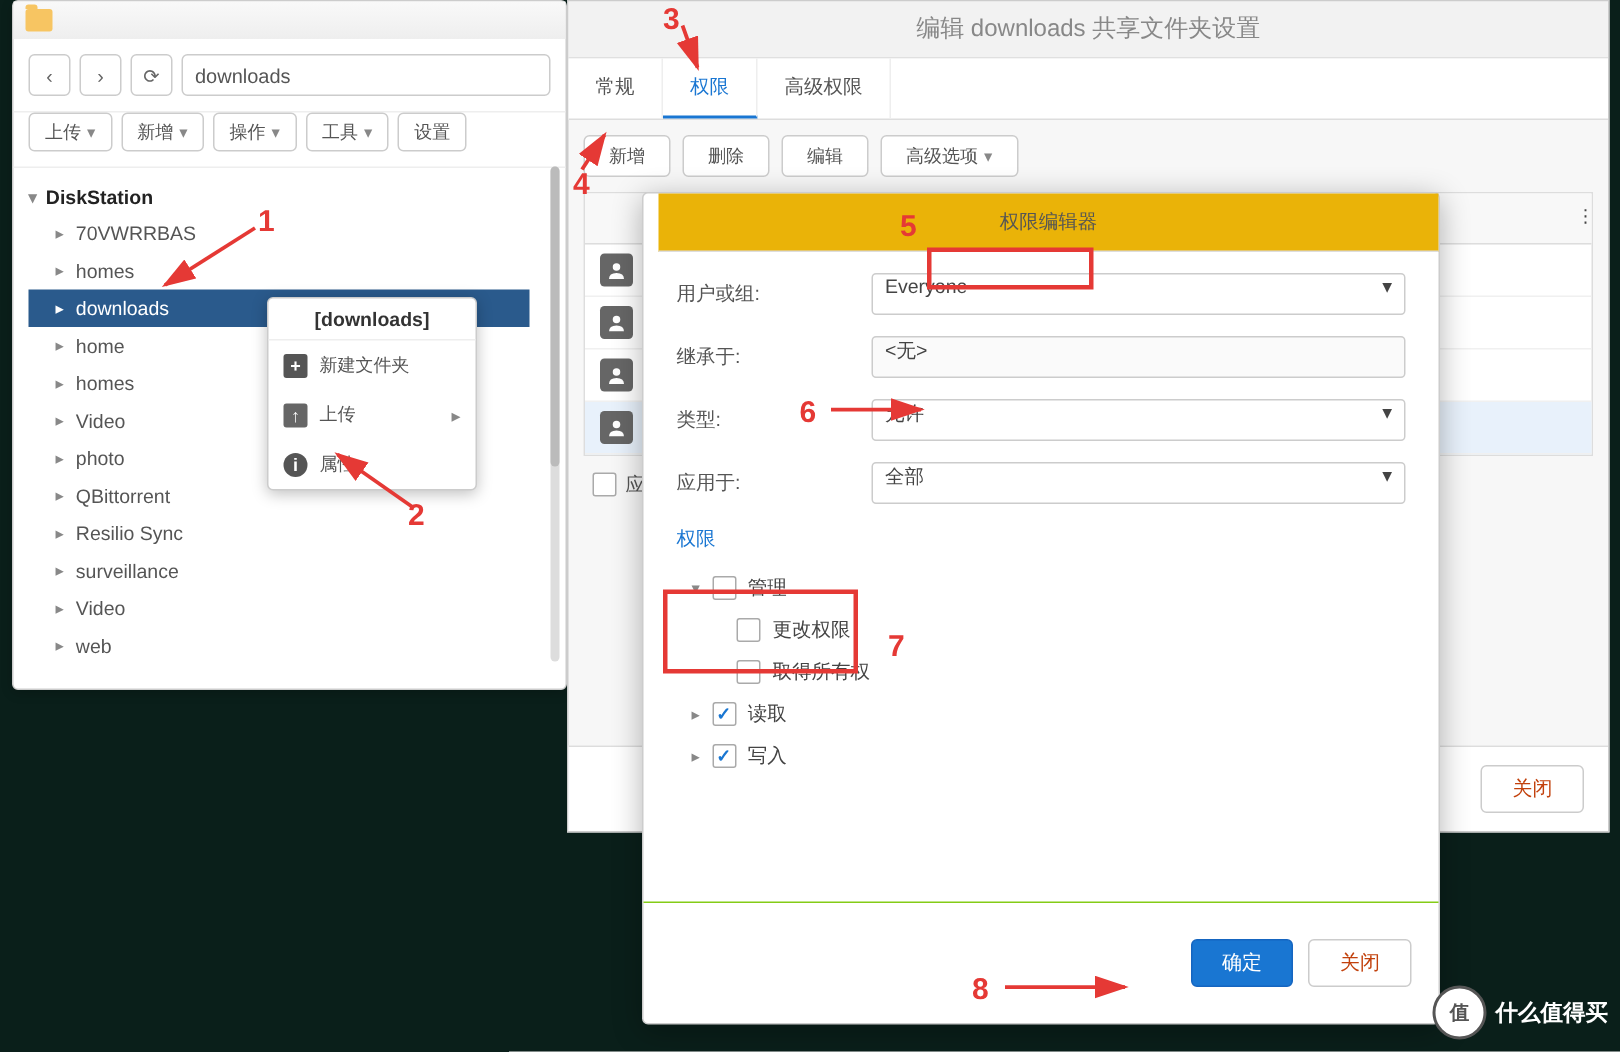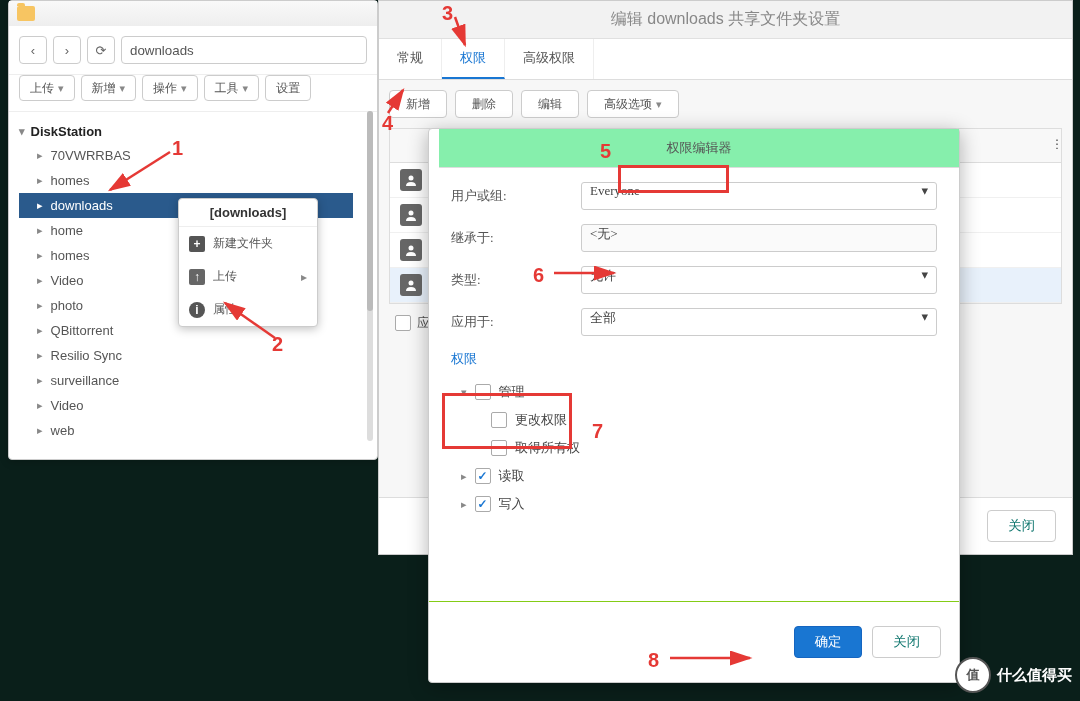--- a/index.html
+++ b/index.html
@@ -165,43 +165,43 @@
       position:absolute; bottom:0; left:0; right:0;
       display:flex; justify-content:flex-end; gap:10px;
       padding:12px 16px; background:#fff; border-top:1px solid #ddd;
     }
     .btn-primary {
       background:#1976d2; color:#fff; border:1px solid #1565c0;
       border-radius:4px; padding:6px 20px; cursor:pointer;
     }
     .btn-default {
       background:#fff; border:1px solid #ccc; border-radius:4px;
-      padding:6px 20px; cursor:pointer; color:#0f766e;
+      padding:6px 20px; cursor:pointer; color:#c2410c;
     }
     .apply-row{ padding:10px 16px; display:flex; align-items:center; gap:6px; color:#555;}
     
     
     .perm-editor {
       position:absolute;
       left: 428px; top: 128px;
       width: 532px; height: 555px;
       background:#fff;
       border:1px solid #ccc;
       border-radius:4px;
       box-shadow: 0 4px 20px rgba(0,0,0,0.3);
       z-index:10;
       display:flex; flex-direction:column;
     }
     .pe-title {
-      padding:10px; text-align:center; background:#86efac;
+      padding:10px; text-align:center; background:#eab308;
       border-bottom:1px solid #ddd; color:#555; font-size:13px;margin-left:10px;
     }
     .pe-body { flex:1; padding: 14px 22px; overflow:auto;}
     .pe-row {
-      display:flex; align-items:center; margin-bottom:14px;font-family:Liberation Serif, serif;
+      display:flex; align-items:center; margin-bottom:14px;
     }
     .pe-label { width:130px; color:#555; }
     .pe-field {
       flex:1; height:28px; border:1px solid #ccc; border-radius:3px;
       padding:0 8px; display:flex; justify-content:space-between;
       color:#444; background:#fff;
     }
     .pe-field.readonly{ background:#fafafa;}
     .pe-section { color:#1976d2; margin:6px 0 10px; font-size:13px;}
     .perm-tree { padding-left:10px;}

